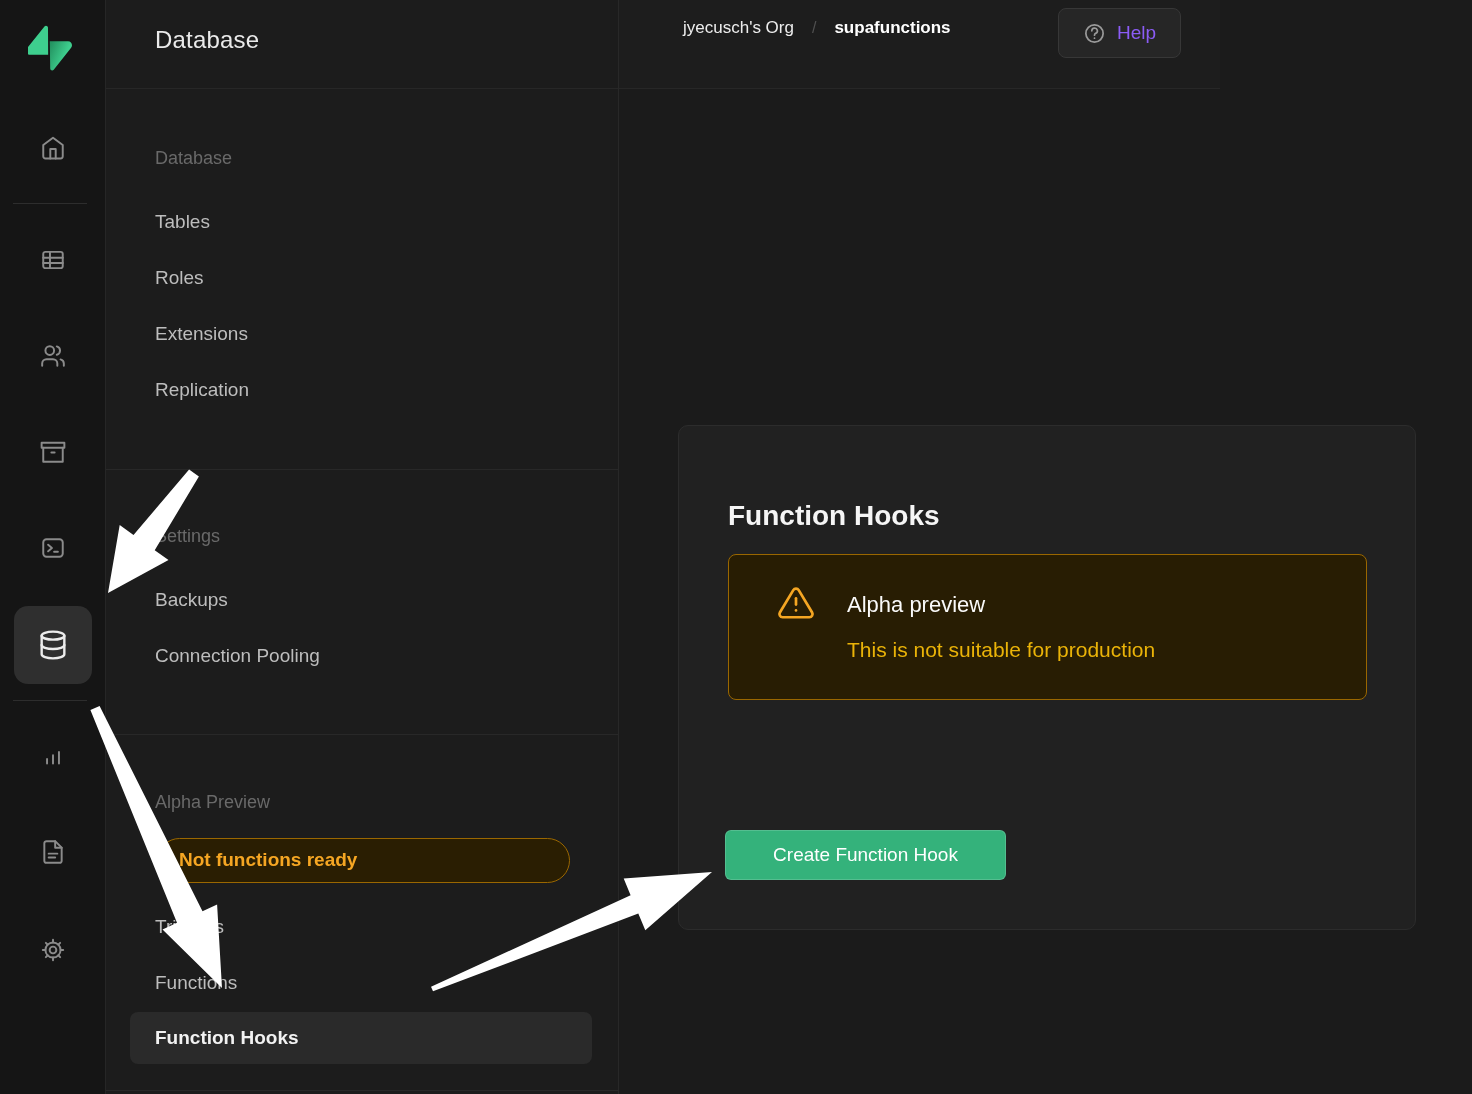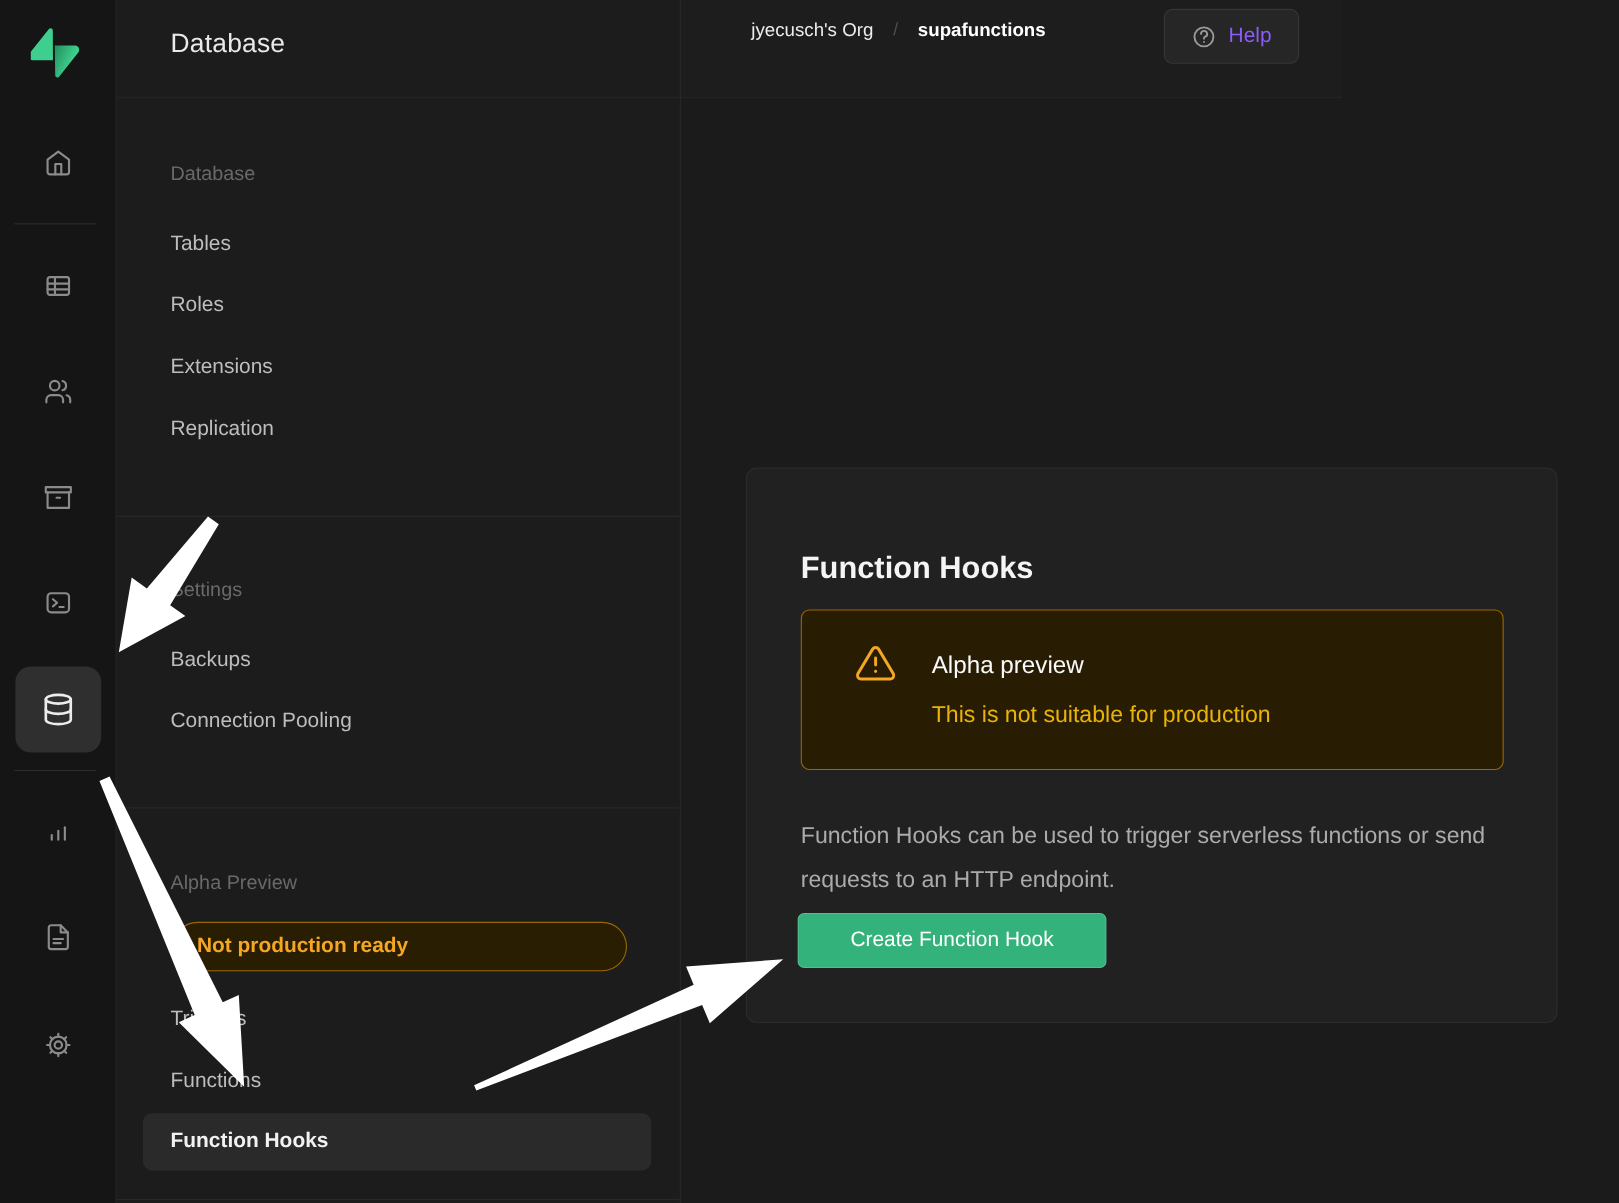--- a/index.html
+++ b/index.html
@@ -172,21 +172,21 @@
 
     <div class="side-divider" style="top:469px"></div>
 
     <div class="side-heading" style="top:524px">Settings</div>
     <div class="side-item" style="top:588px">Backups</div>
     <div class="side-item" style="top:644px">Connection Pooling</div>
 
     <div class="side-divider" style="top:734px"></div>
 
     <div class="side-heading" style="top:790px">Alpha Preview</div>
-    <div class="alpha-badge">Not production ready</div>
+    <div class="alpha-badge">Not functions ready</div>
     <div class="side-item" style="top:915px">Triggers</div>
     <div class="side-item" style="top:971px">Functions</div>
     <div class="active-item">Function Hooks</div>
 
     <div class="side-divider" style="top:1090px"></div>
   </aside>
 
   <header class="topbar">
     <div class="crumbs">
       <span class="crumb-org">jyecusch's Org</span>
@@ -217,21 +217,20 @@
         <svg width="38" height="38" viewBox="0 0 24 24" fill="none" stroke="currentColor" stroke-width="1.7" stroke-linecap="round" stroke-linejoin="round">
             <path d="M10.29 3.86 1.82 18a2 2 0 0 0 1.71 3h16.94a2 2 0 0 0 1.71-3L13.71 3.86a2 2 0 0 0-3.42 0z"></path>
             <line x1="12" y1="9" x2="12" y2="13"></line>
             <line x1="12" y1="16.6" x2="12" y2="16.7"></line>
           </svg>
       </span>
       <div class="alert-title">Alpha preview</div>
       <div class="alert-desc">This is not suitable for production</div>
     </div>
 
-    <p class="card-desc">Function Hooks can be used to trigger serverless functions or send requests to an HTTP endpoint.</p>
 
     <div class="cta">Create Function Hook</div>
   </section>
 
   <svg class="arrows" viewBox="0 0 1472 1094">
       <polygon points="189.1,469.5 133.5,535 119.7,525.1 108,593 168.5,560.1 154.7,550.2 198.9,476.5" fill="#ffffff"></polygon>
       <polygon points="90.4,710.1 177,922.7 162.5,929.4 222,988 217.1,904.6 202.5,911.2 99.6,705.9" fill="#ffffff"></polygon>
       <polygon points="433,991.3 638.3,913.6 645.3,930.2 712,872 623.7,878.6 630.6,895.2 431,986.7" fill="#ffffff"></polygon>
     </svg>
 

